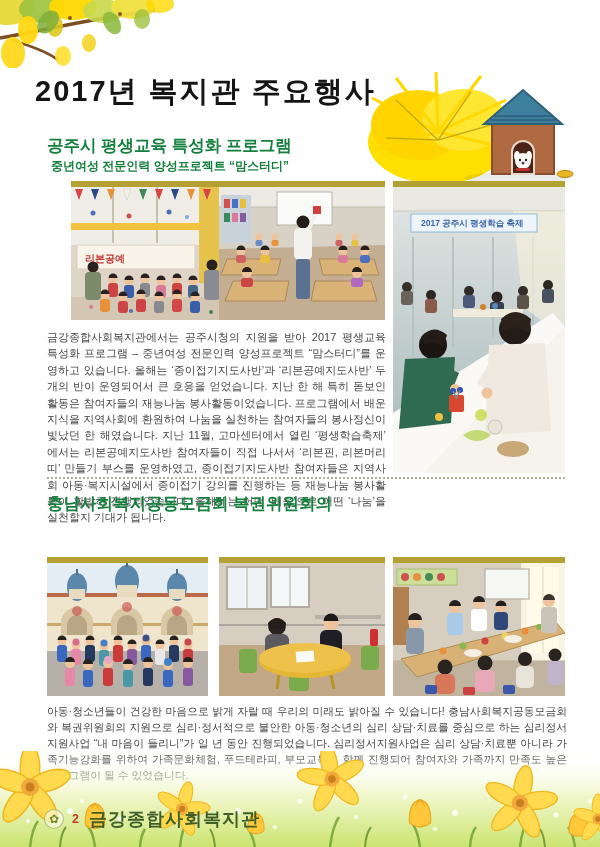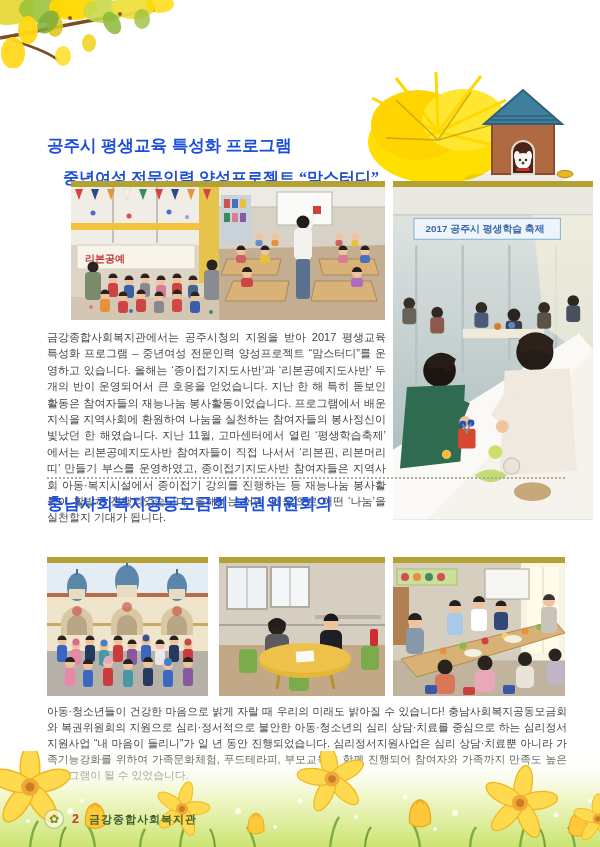--- a/index.html
+++ b/index.html
@@ -11,49 +11,49 @@
   
   .deco-topleft{position:absolute;left:0;top:0;width:215px;height:68px;}
   .deco-bush{position:absolute;left:366px;top:70px;width:208px;height:116px;}
   .footer-band{position:absolute;left:0;bottom:0;width:600px;height:96px;}
   
   .title{
     position:absolute;left:35px;top:72px;margin:0;
     font-size:29px;font-weight:800;letter-spacing:2px;color:#151515;
   }
   
-  .sec-heading{position:absolute;left:47px;color:#1d4ed8;font-weight:bold;line-height:1;}
+  .sec-heading{position:absolute;left:47px;color:#15803d;font-weight:bold;line-height:1;}
   .sec1-h{top:137px;}
   .sec2-h{top:495px;}
   .sec-heading .l1{font-size:16.5px;margin:0 0 6px 0;}
-  .sec-heading .l2{font-size:16px;margin:16px;font-family:Liberation Serif, serif;}
+  .sec-heading .l2{font-size:12px;margin:4px;}
   
   .photo{position:absolute;}
   .photo .bar{height:6px;background:#b3a233;}
   .photo svg{display:block;width:100%;}
   .p1{left:47px;top:181px;width:161px;margin-left:24px;}
   .p2{left:219px;top:181px;width:166px;}
-  .p3{left:393px;top:181px;width:200px;}
+  .p3{left:393px;top:181px;width:172px;}
   .p4{left:47px;top:557px;width:161px;}
   .p5{left:219px;top:557px;width:166px;}
   .p6{left:393px;top:557px;width:172px;}
   
   .body-text{
     position:absolute;margin:0;color:#454545;
     text-align:justify;word-break:break-all;
   }
   .body1{left:47px;top:329px;width:339px;font-size:11px;line-height:16.4px;}
   .body2{left:47px;top:703px;width:520px;font-size:10.8px;line-height:16px;}
   .dotted{position:absolute;left:47px;width:518px;top:477px;border-top:2px dotted #aeac9b;}
   
   .footer-line{position:absolute;left:44px;top:808px;height:22px;display:flex;align-items:center;z-index:5;}
   .footer-logo{width:18px;height:18px;border-radius:50%;background:rgba(255,255,255,.55);
     border:1px solid rgba(110,140,40,.5);color:#6d8f2c;font-size:12px;line-height:18px;text-align:center;}
   .page-num{color:#c03a2c;font-size:12.5px;font-weight:bold;margin:0 10px 0 8px;}
-  .footer-org{color:#3f5e28;font-size:11px;font-weight:bold;letter-spacing:1px;}
+  .footer-org{color:#3f5e28;font-size:18px;font-weight:bold;letter-spacing:1px;}
 </style>
 </head>
 <body>
 
 <div class="page">
 
   <svg class="deco-topleft" viewBox="0 0 215 68">
     <path d="M0,38 C45,30 95,18 155,10" stroke="#7a4e22" stroke-width="3.5" fill="none"></path>
     <path d="M12,40 C30,46 48,52 58,60" stroke="#7a4e22" stroke-width="2.5" fill="none"></path>
     <ellipse cx="8" cy="6" rx="27" ry="19" fill="#e8d83a" opacity=".95"></ellipse>
@@ -67,20 +67,21 @@
     <ellipse cx="48" cy="22" rx="9" ry="13" fill="#7fae38" opacity=".85" transform="rotate(40 48 22)"></ellipse>
     <ellipse cx="112" cy="23" rx="8" ry="12" fill="#8ab83a" opacity=".85" transform="rotate(-30 112 23)"></ellipse>
     <ellipse cx="142" cy="19" rx="8" ry="10" fill="#a0c040" opacity=".8"></ellipse>
     <ellipse cx="13" cy="53" rx="12" ry="16" fill="#ffd81e" opacity=".95"></ellipse>
     <ellipse cx="63" cy="56" rx="8" ry="10" fill="#ffdf30" opacity=".9"></ellipse>
     <ellipse cx="89" cy="43" rx="7" ry="9" fill="#f2d429" opacity=".9"></ellipse>
     <circle cx="70" cy="18" r="2" fill="#8a5a20"></circle>
     <circle cx="120" cy="14" r="2" fill="#8a5a20"></circle>
   </svg>
 
+  <h1 class="title">2017년 복지관 주요행사</h1>
 
   <svg class="deco-bush" viewBox="0 0 208 116">
     <ellipse cx="72" cy="72" rx="70" ry="42" fill="#ffdf00"></ellipse>
     <ellipse cx="52" cy="55" rx="47" ry="35" fill="#ffd400"></ellipse>
     <ellipse cx="98" cy="50" rx="42" ry="31" fill="#ffe630"></ellipse>
     <g stroke="#ffd800" stroke-width="3">
       <line x1="72" y1="62" x2="6" y2="28"></line>
         <line x1="72" y1="62" x2="30" y2="8"></line>
       <line x1="72" y1="62" x2="70" y2="2"></line> 
         <line x1="72" y1="62" x2="115" y2="6"></line>

